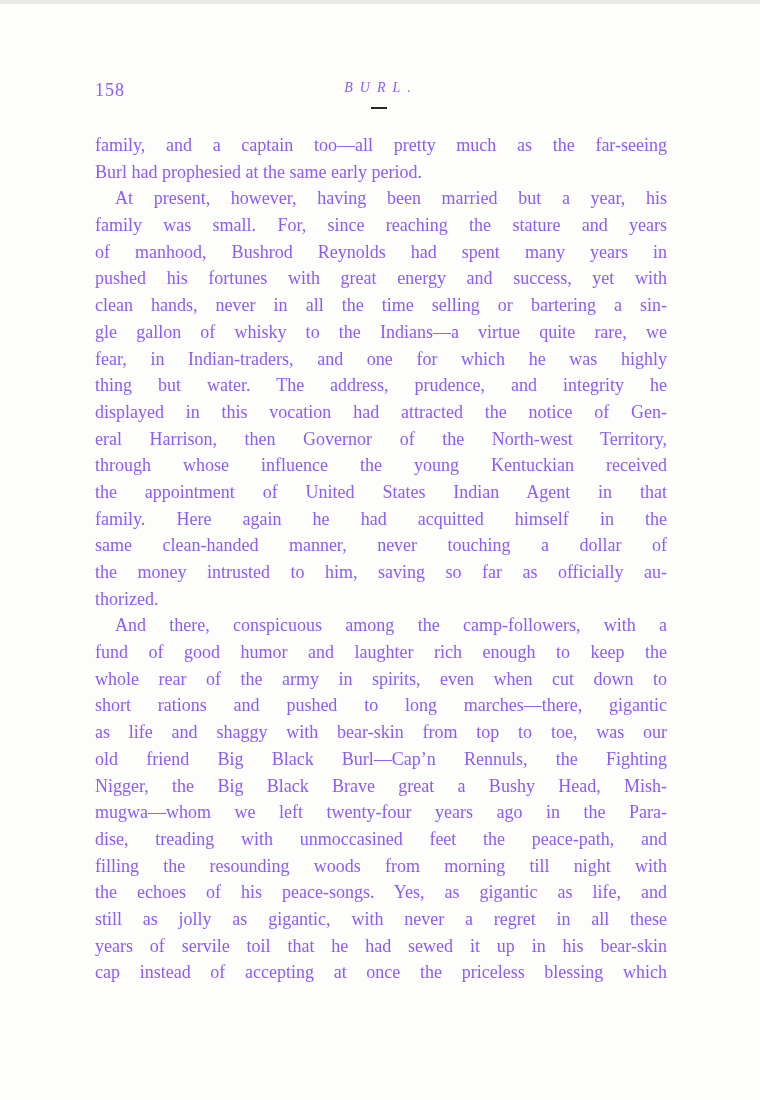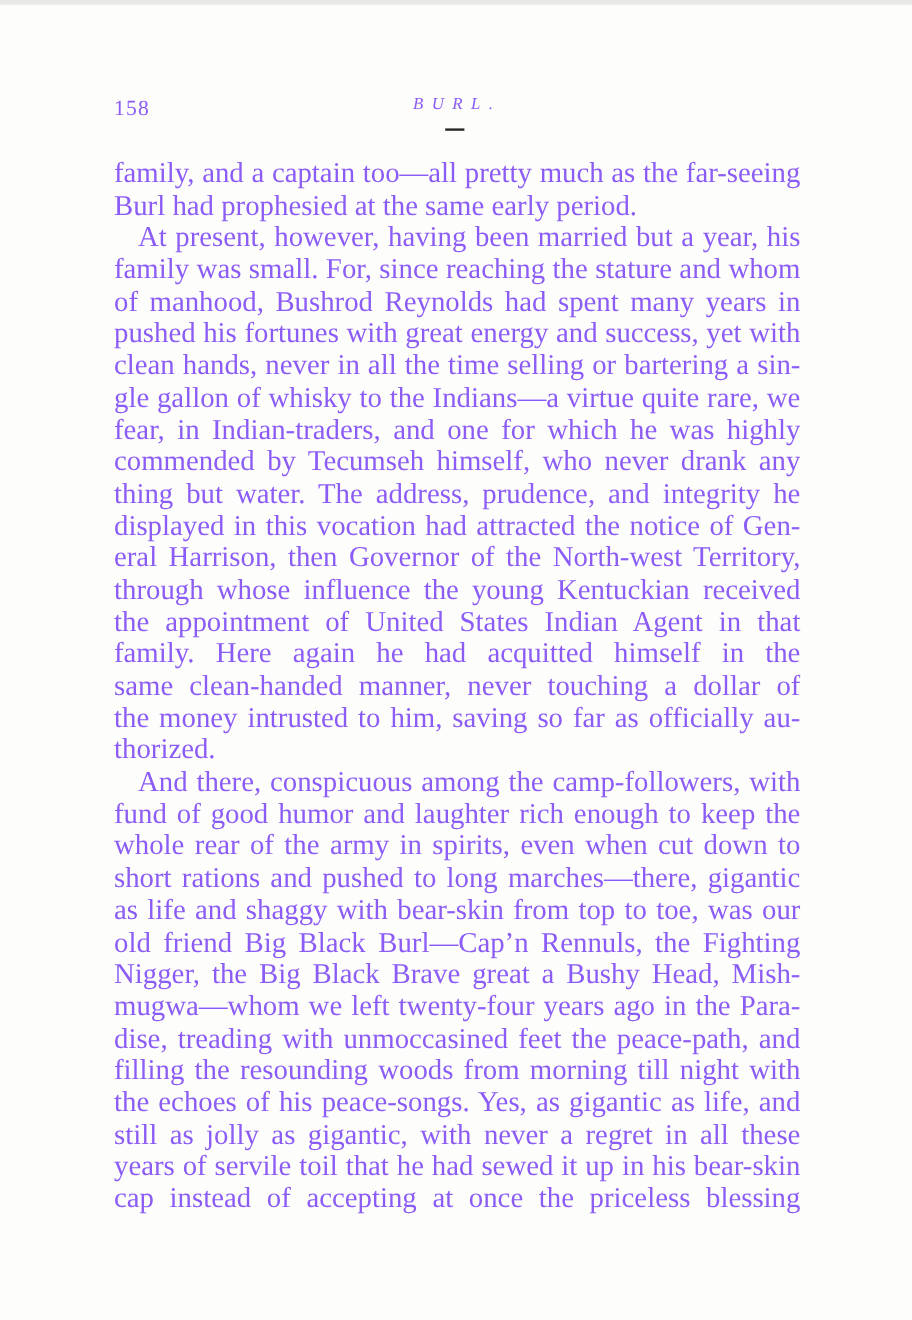--- a/index.html
+++ b/index.html
@@ -49,21 +49,21 @@
   .head-rule {
     position: absolute;
     left: 50%;
     top: 27px;
     width: 16px;
     height: 2px;
     margin-left: -10px;
     background: #2a2826;
   }
   .body-text {
-    font-size: 24px;
+    font-size: 18px;
     line-height: 26.7px;
   }
   .line {
     text-align: justify;
     text-align-last: justify;
     white-space: normal;
     height: 26.7px;
     overflow: hidden;
   }
   .line.para-end {
@@ -82,27 +82,26 @@
     <div class="running-head">
       <span class="page-number">158</span>
       <span class="head-title">BURL.</span>
       <span class="head-rule"></span>
     </div>
 
     <div class="body-text">
       <div class="line">family, and a captain too—all pretty much as the far-seeing</div>
       <div class="line para-end">Burl had prophesied at the same early period.</div>
       <div class="line indent">At present, however, having been married but a year, his</div>
-      <div class="line">family was small. For, since reaching the stature and whom</div>
+      <div class="line">family was small. For, since reaching the stature and years</div>
       <div class="line">of manhood, Bushrod Reynolds had spent many years in</div>
       <div class="line">pushed his fortunes with great energy and success, yet with</div>
       <div class="line">clean hands, never in all the time selling or bartering a sin-</div>
       <div class="line">gle gallon of whisky to the Indians—a virtue quite rare, we</div>
       <div class="line">fear, in Indian-traders, and one for which he was highly</div>
-      <div class="line">commended by Tecumseh himself, who never drank any</div>
       <div class="line">thing but water. The address, prudence, and integrity he</div>
       <div class="line">displayed in this vocation had attracted the notice of Gen-</div>
       <div class="line">eral Harrison, then Governor of the North-west Territory,</div>
       <div class="line">through whose influence the young Kentuckian received</div>
       <div class="line">the appointment of United States Indian Agent in that</div>
       <div class="line">family. Here again he had acquitted himself in the</div>
       <div class="line">same clean-handed manner, never touching a dollar of</div>
       <div class="line">the money intrusted to him, saving so far as officially au-</div>
       <div class="line para-end">thorized.</div>
       <div class="line indent">And there, conspicuous among the camp-followers, with a</div>

